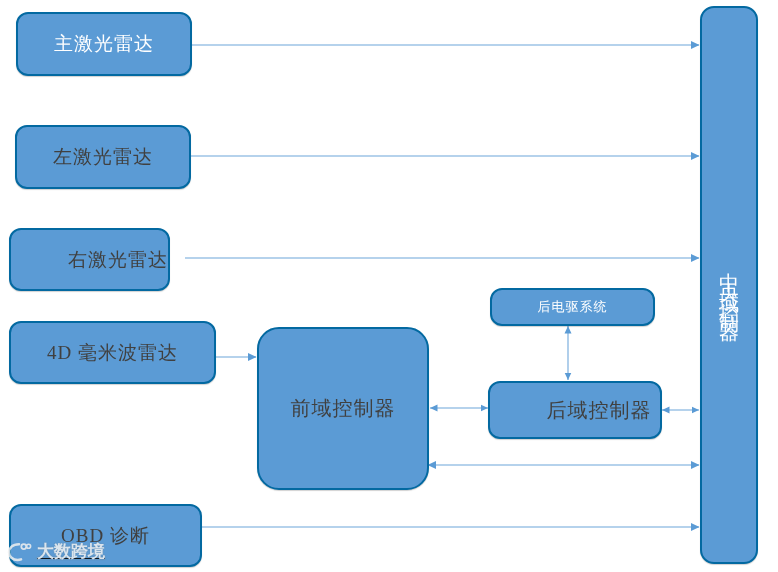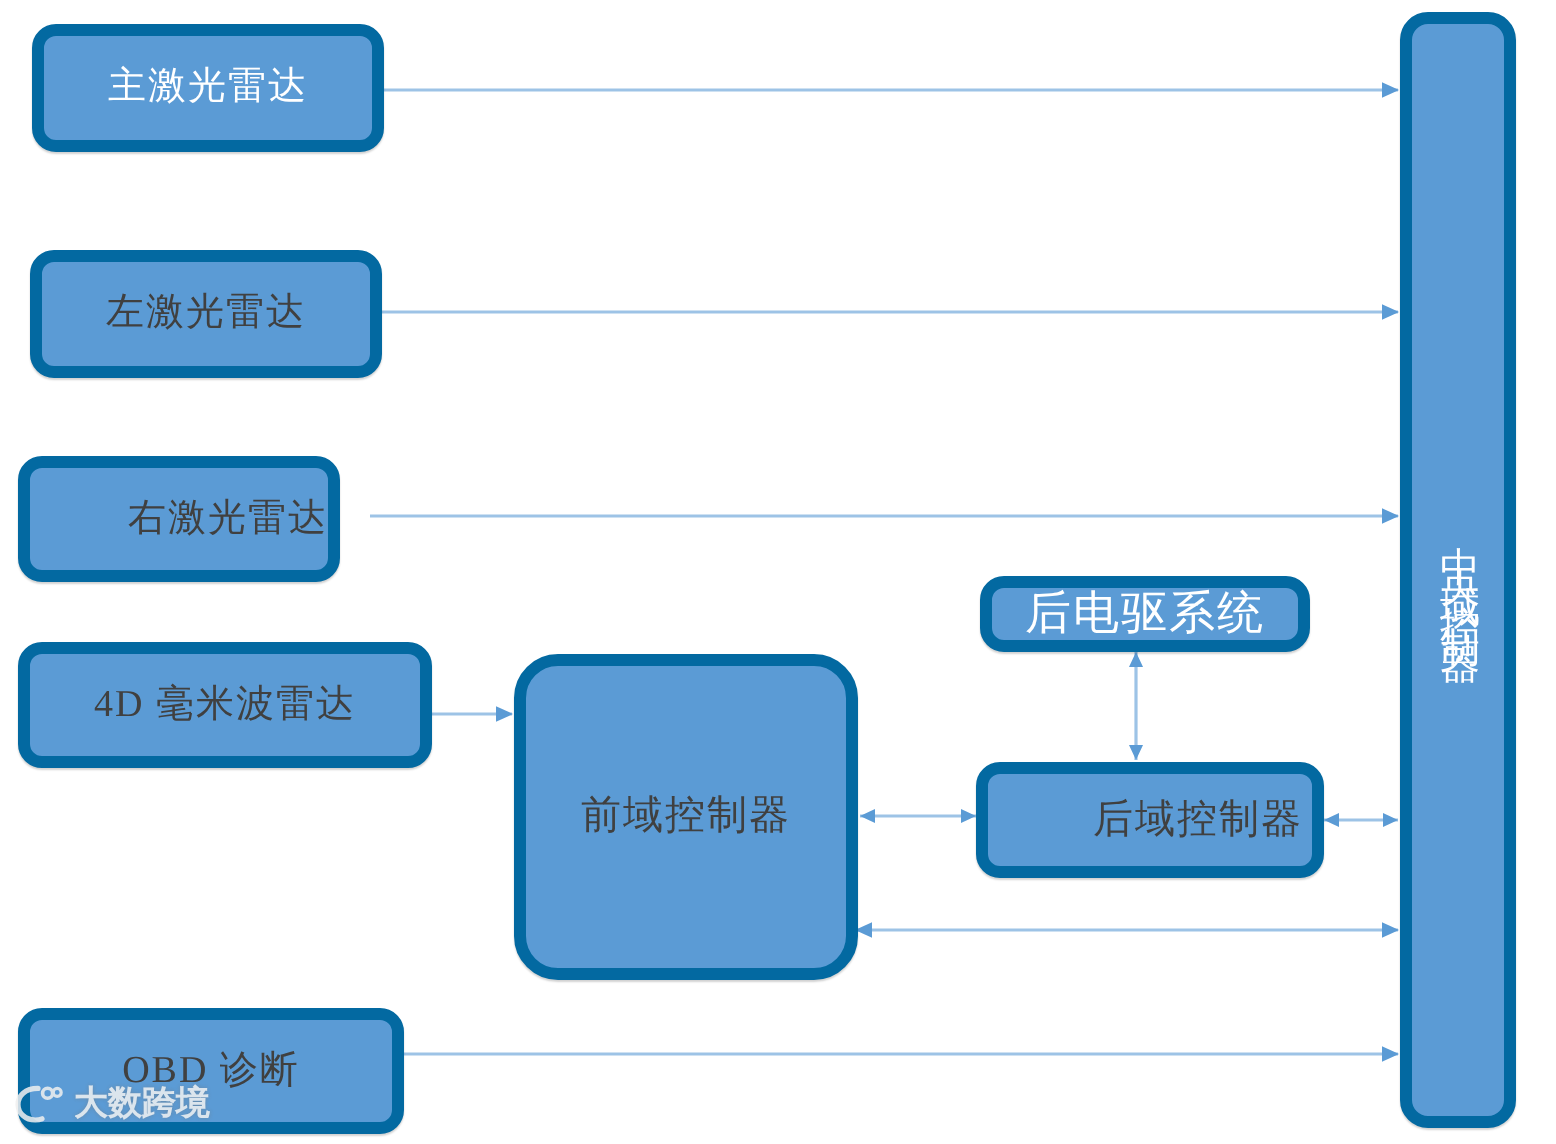--- a/index.html
+++ b/index.html
@@ -22,21 +22,21 @@
     left: 0;
     top: 0;
     width: 778px;
     height: 572px;
     pointer-events: none;
   }
   .node {
     position: absolute;
     box-sizing: border-box;
     background: #5b9bd5;
-    border: 6px solid #0369a1;
+    border: 2px solid #0369a1;
     border-radius: 12px;
     display: flex;
     align-items: center;
     justify-content: center;
     text-align: center;
     line-height: 1.25;
     letter-spacing: 1px;
     box-shadow: 0 1px 1px rgba(0,0,0,0.18);
   }
   .node-label {
@@ -59,32 +59,33 @@
     padding-top: 4px;
   }
   #node-central .node-label {
     writing-mode: vertical-rl;
     text-orientation: upright;
     letter-spacing: 10px;
   }
 
   #node-front  { font-size: 20px; border-radius: 22px; }
   #node-rear   { font-size: 20px; border-radius: 12px; }
-  #node-rear-drive { font-size: 23px; border-radius: 12px; }
+  #node-rear-drive { font-size: 13px; border-radius: 12px; }
 
   
   #watermark {
     position: absolute;
     left: 6px;
     top: 540px;
     display: flex;
     align-items: center;
     gap: 5px;
     opacity: 0.85;
     pointer-events: none;
+    text-decoration: underline;
   }
   #watermark .wm-logo {
     position: relative;
     width: 26px;
     height: 22px;
   }
   #watermark .wm-text {
     font-family: "DejaVu Sans", sans-serif;
     font-size: 17px;
     font-weight: bold;

